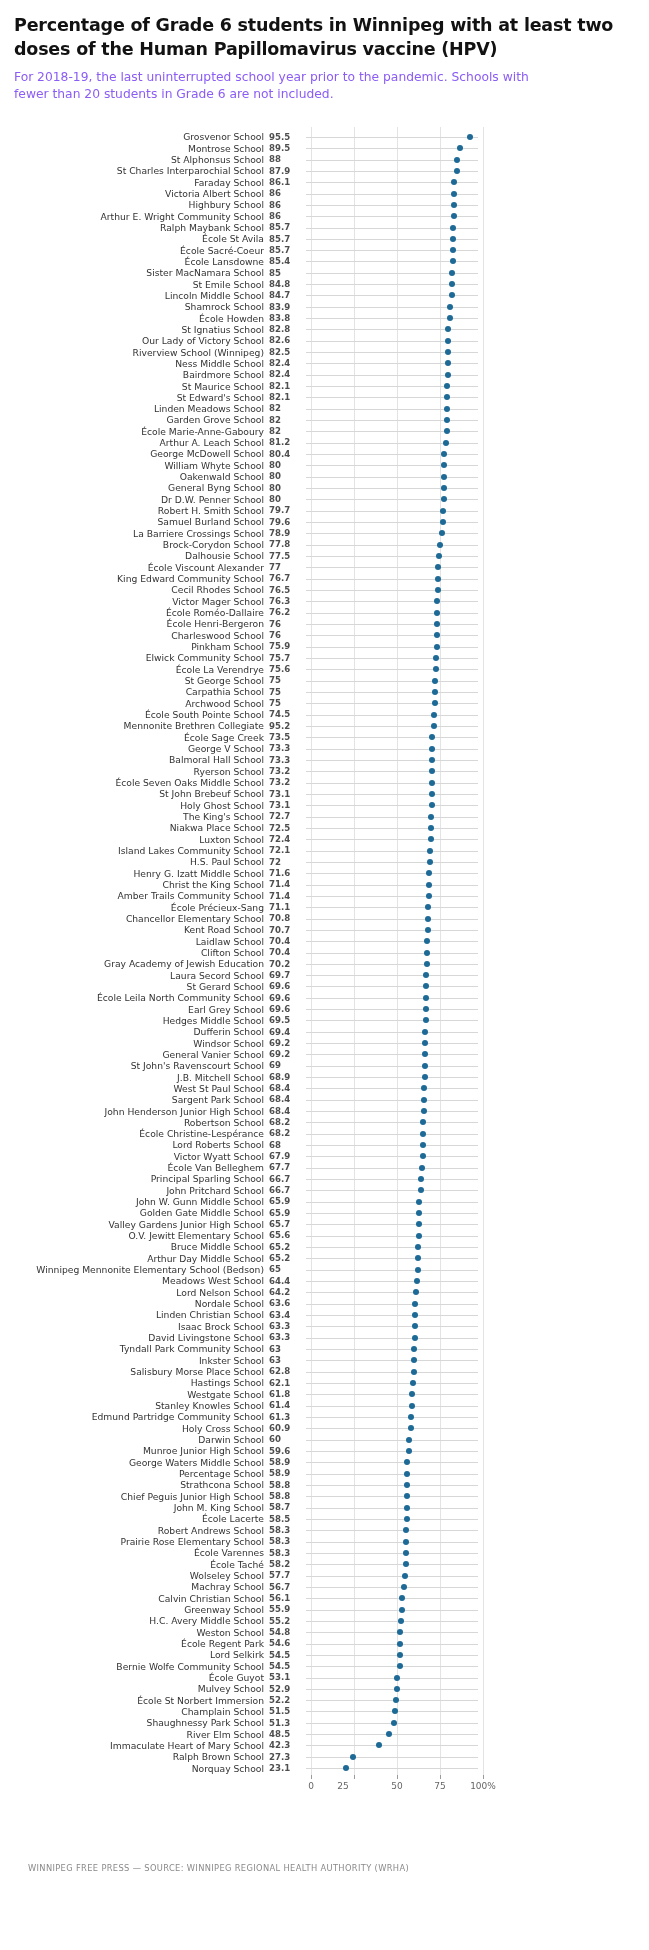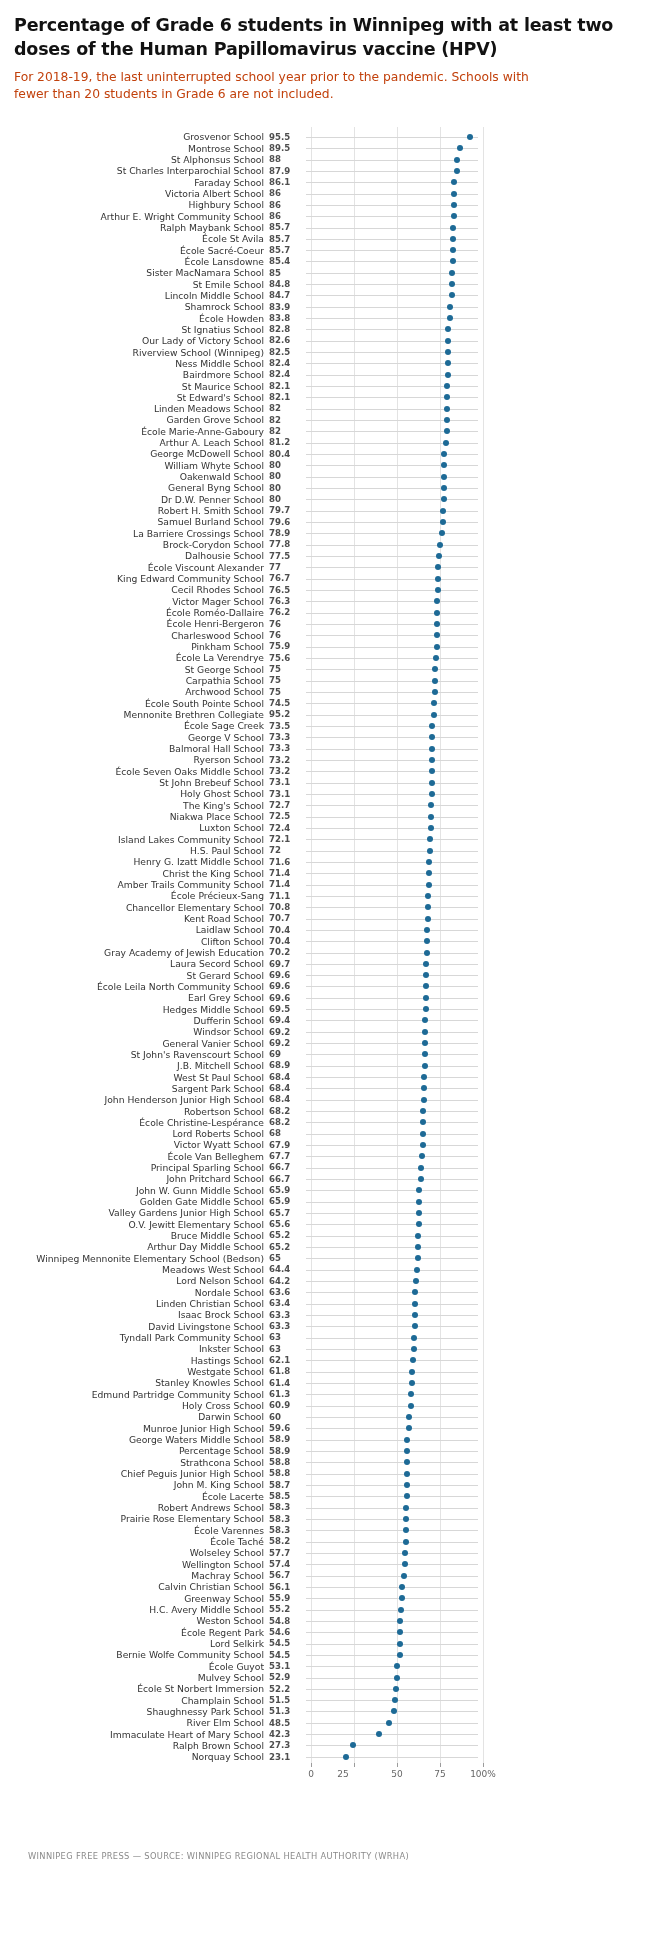--- a/index.html
+++ b/index.html
@@ -15,21 +15,21 @@
     font-size: 17.5px;
     font-weight: 700;
     color: #121212;
     line-height: 1.38;
     max-width: 628px;
     letter-spacing: -0.2px;
   }
   .subtitle {
     margin-top: 8px;
     font-size: 12.3px;
-    color: #c2410c;
+    color: #8b5cf6;
     line-height: 1.38;
     max-width: 548px;
   }
   .chart { margin-top: 28px; position: relative; }
   .rows { position: relative; }
   .gridline {
     position: absolute;
     top: -4px;
     bottom: -2px;
     width: 1px;
@@ -475,20 +475,28 @@
         </div>
         <div class="row">
           <span class="lbl">Pinkham School</span>
           <span class="val">75.9</span>
           <span class="track">
             <span class="track-line" style="background: rgb(215, 215, 215);"></span>
             <span class="dot" style="left: 130.548px; background: rgb(29, 106, 150);"></span>
           </span>
         </div>
         <div class="row">
+          <span class="lbl">Elwick Community School</span>
+          <span class="val">75.7</span>
+          <span class="track">
+            <span class="track-line" style="background: rgb(215, 215, 215);"></span>
+            <span class="dot" style="left: 130.204px; background: rgb(29, 106, 150);"></span>
+          </span>
+        </div>
+        <div class="row">
           <span class="lbl">École La Verendrye</span>
           <span class="val">75.6</span>
           <span class="track">
             <span class="track-line" style="background: rgb(215, 215, 215);"></span>
             <span class="dot" style="left: 130.032px; background: rgb(29, 106, 150);"></span>
           </span>
         </div>
         <div class="row">
           <span class="lbl">St George School</span>
           <span class="val">75</span>
@@ -971,20 +979,28 @@
         </div>
         <div class="row">
           <span class="lbl">Inkster School</span>
           <span class="val">63</span>
           <span class="track">
             <span class="track-line" style="background: rgb(215, 215, 215);"></span>
             <span class="dot" style="left: 108.36px; background: rgb(29, 106, 150);"></span>
           </span>
         </div>
         <div class="row">
+          <span class="lbl">Salisbury Morse Place School</span>
+          <span class="val">62.8</span>
+          <span class="track">
+            <span class="track-line" style="background: rgb(215, 215, 215);"></span>
+            <span class="dot" style="left: 108.016px; background: rgb(29, 106, 150);"></span>
+          </span>
+        </div>
+        <div class="row">
           <span class="lbl">Hastings School</span>
           <span class="val">62.1</span>
           <span class="track">
             <span class="track-line" style="background: rgb(215, 215, 215);"></span>
             <span class="dot" style="left: 106.812px; background: rgb(29, 106, 150);"></span>
           </span>
         </div>
         <div class="row">
           <span class="lbl">Westgate School</span>
           <span class="val">61.8</span>
@@ -1112,28 +1128,20 @@
             <span class="track-line" style="background: rgb(215, 215, 215);"></span>
             <span class="dot" style="left: 100.104px; background: rgb(29, 106, 150);"></span>
           </span>
         </div>
         <div class="row">
           <span class="lbl">Wolseley School</span>
           <span class="val">57.7</span>
           <span class="track">
             <span class="track-line" style="background: rgb(215, 215, 215);"></span>
             <span class="dot" style="left: 99.244px; background: rgb(29, 106, 150);"></span>
-          </span>
-        </div>
-        <div class="row">
-          <span class="lbl">Wellington School</span>
-          <span class="val">57.4</span>
-          <span class="track">
-            <span class="track-line" style="background: rgb(215, 215, 215);"></span>
-            <span class="dot" style="left: 98.728px; background: rgb(29, 106, 150);"></span>
           </span>
         </div>
         <div class="row">
           <span class="lbl">Machray School</span>
           <span class="val">56.7</span>
           <span class="track">
             <span class="track-line" style="background: rgb(215, 215, 215);"></span>
             <span class="dot" style="left: 97.524px; background: rgb(29, 106, 150);"></span>
           </span>
         </div>

